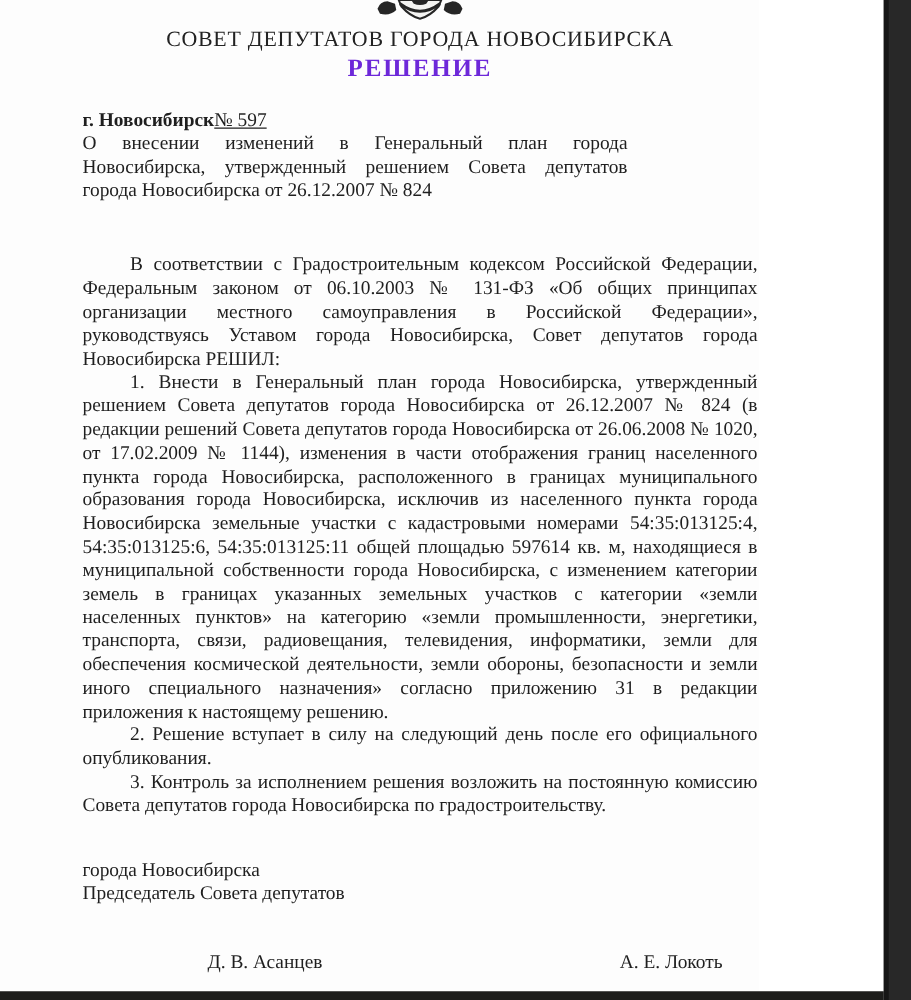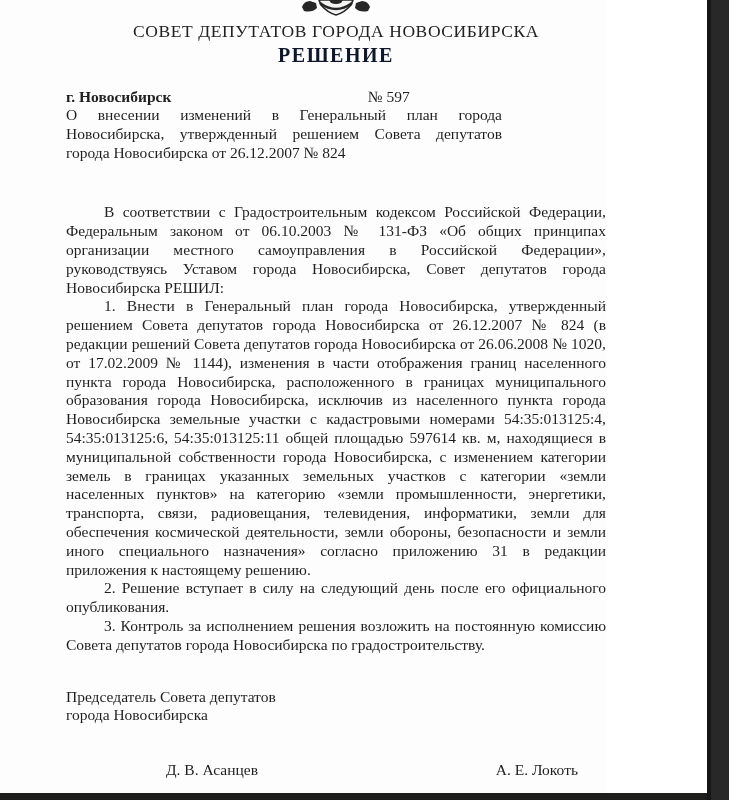--- a/index.html
+++ b/index.html
@@ -27,29 +27,29 @@
   }
   
   .emblem-wrap{text-align:center;height:18px;overflow:hidden;}
   .emblem-wrap svg{display:inline-block;vertical-align:top;}
   .org-name{
     text-align:center;font-size:17.5px;letter-spacing:.6px;
     margin-top:3px;white-space:nowrap;color:#222;
   }
   .doc-type{
     text-align:center;font-size:20px;font-weight:bold;letter-spacing:1.5px;
-    margin-top:2px;color:#0f172a;
+    margin-top:2px;color:#6d28d9;
   }
   
   .meta-row{
     display:flex;align-items:baseline;margin-top:21px;font-size:15.5px;
   }
   .meta-date{flex:1;text-align:left;}
   .meta-city{flex:0 0 auto;font-weight:bold;}
-  .meta-number{flex:1;text-align:center;}
+  .meta-number{flex:1;text-align:left;text-decoration:underline;}
   
   .subject{
     width:436px;font-size:15.5px;line-height:18.8px;
     text-align:justify;
   }
   
   .doc-body{margin-top:41px;}
   .doc-body p{
     margin:0;font-size:15.5px;line-height:18.8px;text-align:justify;
     text-indent:38px;
@@ -96,22 +96,22 @@
 
   <div class="doc-body">
     <p>В соответствии с Градостроительным кодексом Российской Федерации, Федеральным законом от 06.10.2003 № 131-ФЗ «Об общих принципах организации местного самоуправления в Российской Федерации», руководствуясь Уставом города Новосибирска, Совет депутатов города Новосибирска РЕШИЛ:</p>
     <p>1. Внести в Генеральный план города Новосибирска, утвержденный решением Совета депутатов города Новосибирска от 26.12.2007 № 824 (в редакции решений Совета депутатов города Новосибирска от 26.06.2008 № 1020, от 17.02.2009 № 1144), изменения в части отображения границ населенного пункта города Новосибирска, расположенного в границах муниципального образования города Новосибирска, исключив из населенного пункта города Новосибирска земельные участки с кадастровыми номерами 54:35:013125:4, 54:35:013125:6, 54:35:013125:11 общей площадью 597614 кв. м, находящиеся в муниципальной собственности города Новосибирска, с изменением категории земель в границах указанных земельных участков с категории «земли населенных пунктов» на категорию «земли промышленности, энергетики, транспорта, связи, радиовещания, телевидения, информатики, земли для обеспечения космической деятельности, земли обороны, безопасности и земли иного специального назначения» согласно приложению 31 в редакции приложения к настоящему решению.</p>
     <p>2. Решение вступает в силу на следующий день после его официального опубликования.</p>
     <p>3. Контроль за исполнением решения возложить на постоянную комиссию Совета депутатов города Новосибирска по градостроительству.</p>
   </div>
 
   <div class="sig-row">
     <div class="sig-left">
+      <div>города Новосибирска</div>
       <div>Председатель Совета депутатов</div>
-      <div>города Новосибирска</div>
     </div>
   </div>
 
   <div class="names-row">
     <span>Д. В. Асанцев</span>
     <span>А. Е. Локоть</span>
   </div>
 
 </div>
 

